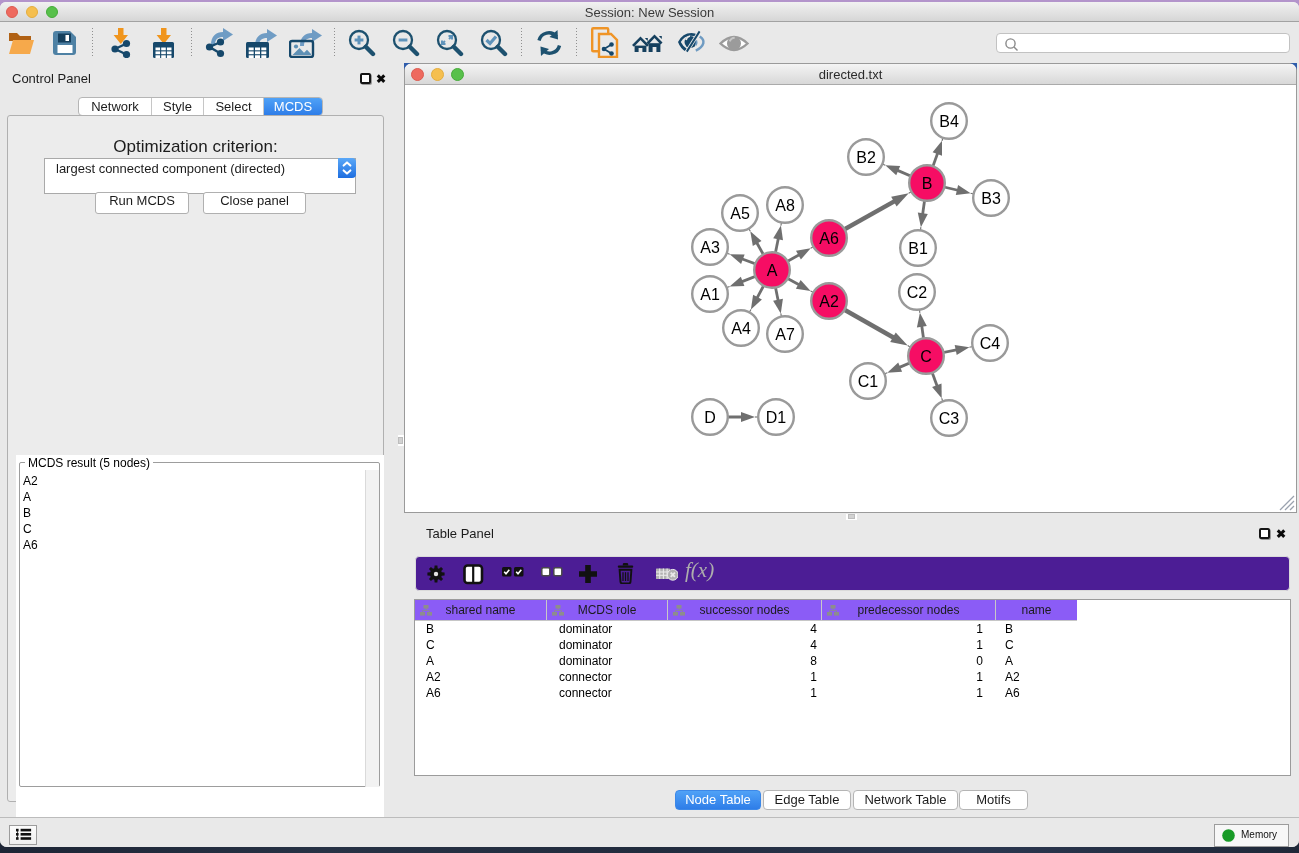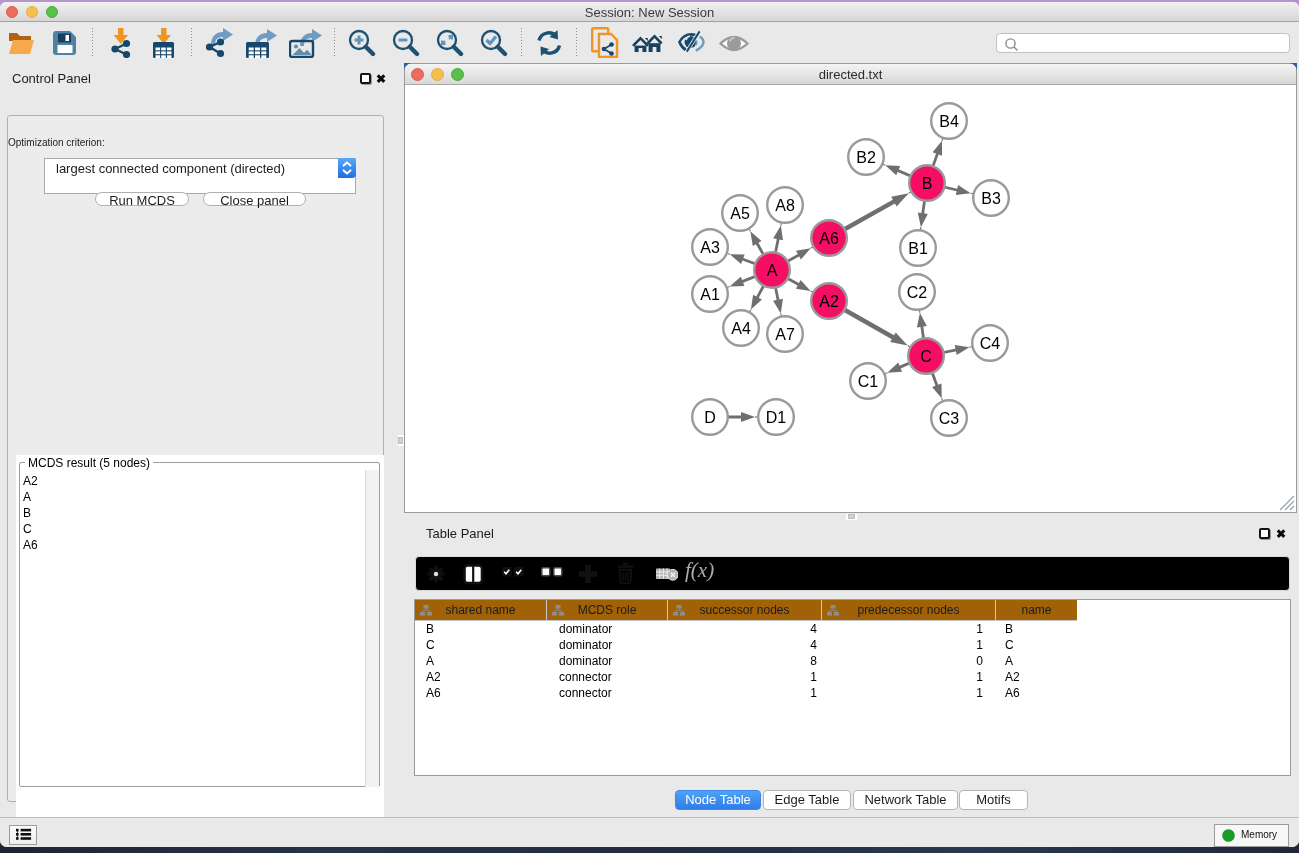--- a/index.html
+++ b/index.html
@@ -22,46 +22,46 @@
   
   #cpanel{position:absolute;left:0;top:60px;width:398px;height:755px;}
   #cp-title{position:absolute;left:12px;top:9px;font-size:13px;color:#1c1c1c;}
   .floatbtn{position:absolute;width:11px;height:11px;border:2px solid #151515;background:#fff;border-radius:2px;box-shadow:1px 1px 0 #9a9a9a;}
   .closebtn{position:absolute;font-size:12px;font-weight:bold;color:#0a0a0a;line-height:11px;}
   #cp-tabs{position:absolute;left:78px;top:35px;height:19px;display:flex;border:1px solid #b5b5b5;border-radius:4px;background:#fff;overflow:hidden;}
   #cp-tabs .tab{font-size:13px;color:#1c1c1c;line-height:17px;text-align:center;border-right:1px solid #c6c6c6;}
   #cp-tabs .tab:last-child{border-right:none;}
   #cp-tabs .sel{background:linear-gradient(#50a2f7,#2e7de8);color:#fff;}
   #cp-box{position:absolute;left:7px;top:53px;width:377px;height:687px;border:1px solid #b0b0b0;border-radius:3px;background:#ececec;}
-  #opt-label{position:absolute;left:0;top:21px;width:100%;text-align:left;font-size:10px;color:#1c1c1c;}
+  #opt-label{position:absolute;left:0;top:21px;width:100%;text-align:center;font-size:17px;color:#1c1c1c;}
   #opt-select{position:absolute;left:36px;top:42px;width:312px;height:36px;background:#fff;border:1px solid #a9a9a9;border-radius:0;}
   #opt-select .seltext{position:absolute;left:11px;top:2px;font-size:13px;color:#1c1c1c;}
   #opt-select .spin{position:absolute;right:-1px;top:-1px;width:18px;height:20px;background:linear-gradient(#5aa8f8,#1e6ee0);border-radius:0 4px 4px 0;}
-  .pushbtn{position:absolute;height:14px;background:#fff;border:1px solid #b0b0b0;border-radius:8px;font-size:13px;color:#1c1c1c;text-align:center;line-height:16px;}
+  .pushbtn{position:absolute;height:22px;background:#fff;border:1px solid #b0b0b0;border-radius:3px;font-size:13px;color:#1c1c1c;text-align:center;line-height:16px;}
   #res-white{position:absolute;left:8px;top:339px;width:368px;height:424px;background:#fff;}
   #res-group{position:absolute;left:3px;top:0px;width:362px;height:333px;}
   .gb{position:absolute;border:1px solid #9d9d9d;border-radius:2px;}
   #res-label{position:absolute;left:6px;top:1px;background:#fff;padding:0 3px;font-size:12px;color:#000;}
   .resitem{position:absolute;left:4px;font-size:12px;color:#000;}
   #res-scroll{position:absolute;left:346px;top:15px;width:14px;height:317px;background:#f2f2f2;border-left:1px solid #dadada;}
   
   #netwin{position:absolute;left:404px;top:61px;width:893px;height:450px;border:1px solid #9a9a9a;background:#fff;}
   #net-titlebar{position:absolute;left:0;top:0;width:100%;height:21px;background:linear-gradient(#f4f4f4,#d8d8d8);border-bottom:1px solid #aaaaaa;}
   #net-titlebar .t1{left:6px;top:3.5px;width:13px;height:13px;}
   #net-titlebar .t2{left:26px;top:3.5px;width:13px;height:13px;}
   #net-titlebar .t3{left:46px;top:3.5px;width:13px;height:13px;}
   #net-title{position:absolute;left:0;top:3px;width:100%;text-align:center;font-size:13px;color:#2b2b2b;}
   #graph{position:absolute;left:0px;top:22px;}
   #grip{position:absolute;right:1px;bottom:1px;width:16px;height:16px;}
   
   #tpanel{position:absolute;left:404px;top:511px;width:895px;height:304px;}
   #tp-title{position:absolute;left:13px;top:13px;font-size:13px;color:#1c1c1c;margin-left:9px;}
-  #tp-toolbar{position:absolute;left:11px;top:43px;width:875px;height:35px;background:#000000;border:1px solid #dadada;border-radius:4px;}
+  #tp-toolbar{position:absolute;left:11px;top:43px;width:875px;height:35px;background:#4c1d95;border:1px solid #dadada;border-radius:4px;}
   #tbl{position:absolute;left:10px;top:86px;width:877px;height:177px;background:#fff;border:1px solid #9b9b9b;}
-  #tbl-head{position:absolute;left:0;top:0;height:21px;background:#a16207;border-bottom:1px solid #c6c6c6;width:662px;}
+  #tbl-head{position:absolute;left:0;top:0;height:21px;background:#8b5cf6;border-bottom:1px solid #c6c6c6;width:662px;}
   .th{position:absolute;top:0;height:20px;border-right:1px solid #c8c8c8;font-size:12px;color:#1c1c1c;text-align:center;line-height:21px;}
   .hic{position:absolute;top:5px;left:5px;}
   .td{position:absolute;font-size:12px;color:#000;height:16px;line-height:16px;}
   .num{text-align:right;}
   .btab{position:absolute;top:277px;height:20px;background:#fff;border:1px solid #b5b5b5;border-radius:4px;font-size:13px;color:#1c1c1c;text-align:center;line-height:18px;}
   .btab.sel{background:linear-gradient(#50a2f7,#2e7de8);color:#fff;border-color:#3c88e8;}
   
   #statusbar{position:absolute;left:0;top:815px;width:1299px;height:30px;background:#e9e9e9;border-top:1px solid #bcbcbc;}
   #memstatus{position:absolute;left:1214px;top:6px;width:75px;height:23px;background:#f7f7f7;border:1px solid #9c9c9c;font-size:10px;color:#111;}
   #listbtn{position:absolute;left:9px;top:7px;width:28px;height:20px;background:linear-gradient(#fcfcfc,#efefef);border:1px solid #9c9c9c;}
@@ -233,20 +233,26 @@
     </div>
   </div>
   <div id="sphandle-v" style="position:absolute;left:398px;top:433px;width:6px;height:11px;background:#fff;"></div>
   <div style="position:absolute;left:398px;top:435px;width:5px;height:7px;background:#d2d2d2;border:1px solid #bdbdbd;"></div>
   <div id="sphandle-h" style="position:absolute;left:846px;top:512px;width:11px;height:6px;background:#fff;"></div>
   <div style="position:absolute;left:848px;top:512px;width:7px;height:5px;background:#d2d2d2;border:1px solid #bdbdbd;"></div>
   <div id="cpanel">
     <div id="cp-title">Control Panel</div>
     <div class="floatbtn" style="left:360px;top:11px;"></div>
     <div class="closebtn" style="left:376px;top:12px;">✖</div>
+    <div id="cp-tabs">
+      <div class="tab" style="width:73px;">Network</div>
+      <div class="tab" style="width:52px;">Style</div>
+      <div class="tab" style="width:60px;">Select</div>
+      <div class="tab sel" style="width:58px;">MCDS</div>
+    </div>
     <div id="cp-box">
       <div id="opt-label">Optimization criterion:</div>
       <div id="opt-select">
         <div class="seltext">largest connected component (directed)</div>
         <div class="spin"><svg width="18" height="20">
               <g stroke="#fff" stroke-width="2" fill="none" stroke-linecap="round" stroke-linejoin="round">
                 <path d="M5.6 7.6 L9 4.4 L12.4 7.6"></path>
                 <path d="M5.6 12.4 L9 15.6 L12.4 12.4"></path>
               </g>
             </svg></div>

